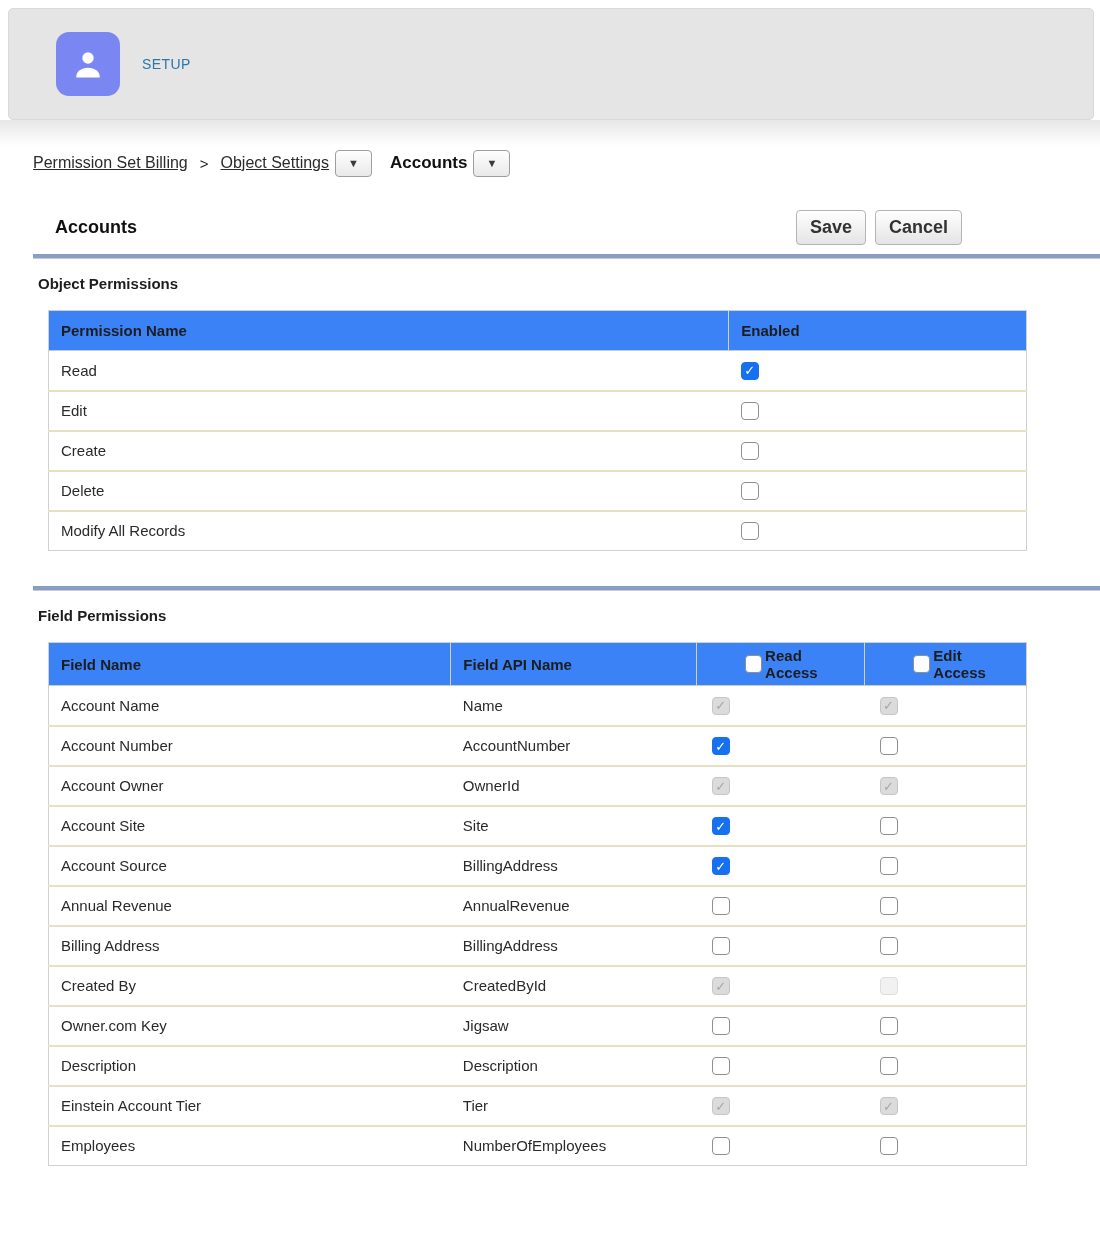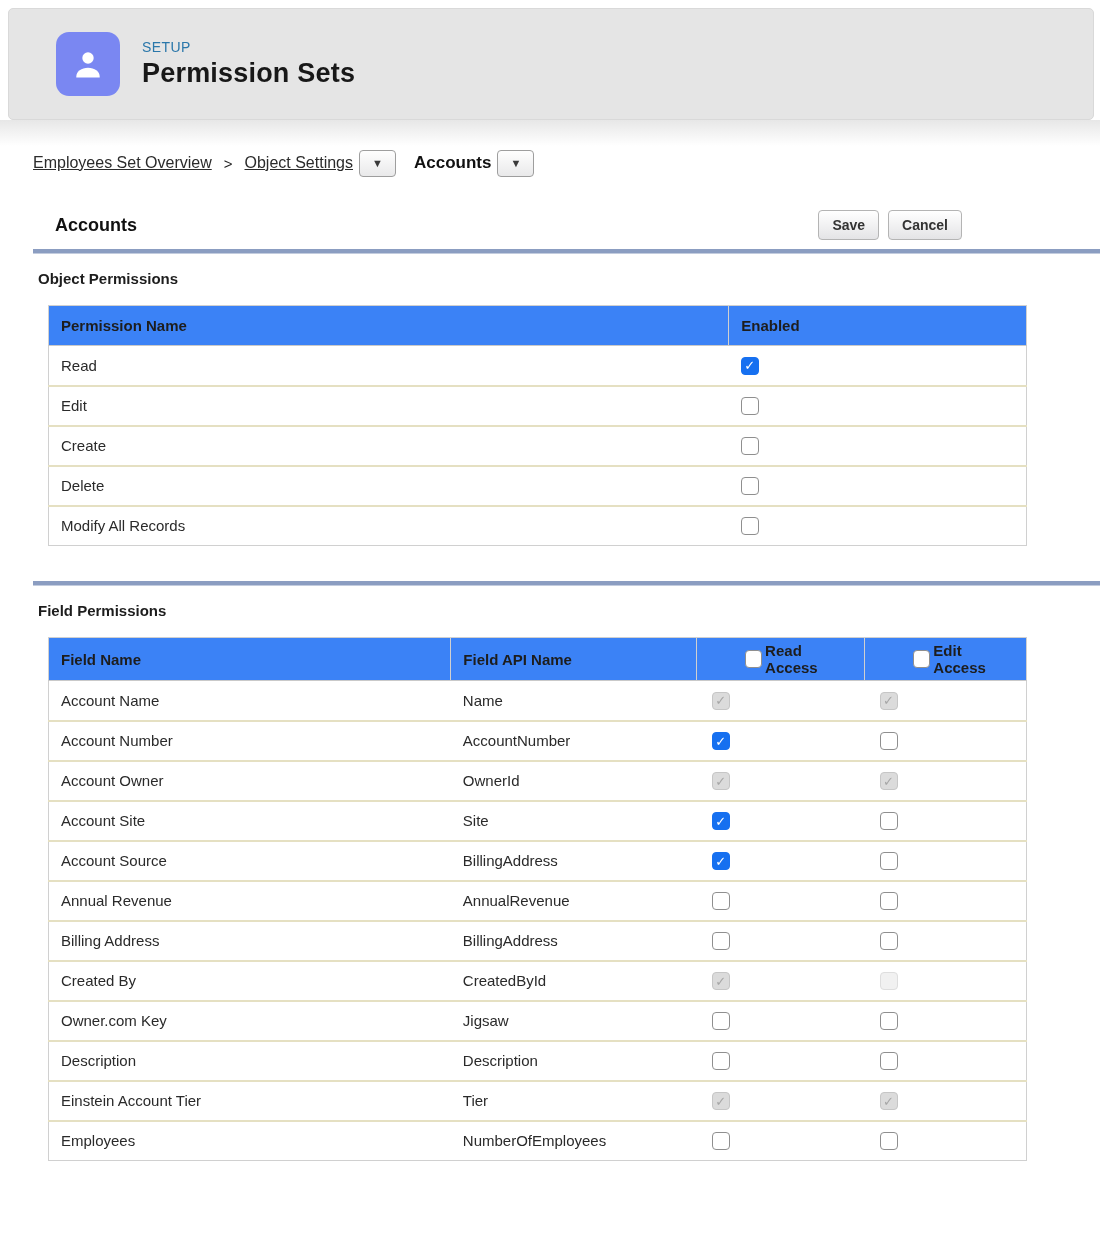--- a/index.html
+++ b/index.html
@@ -24,21 +24,21 @@
   .dd-btn { display:inline-flex; align-items:center; justify-content:center;
             width:37px; height:27px; margin-left:6px; border:1px solid #9e9e9e; border-radius:4px;
             background:linear-gradient(#fefefe,#e9e9ea); cursor:pointer; }
   .dd-btn .tri { font-size:11px; color:#3a3a3a; line-height:1; }
   .crumb-current { font-size:17px; font-weight:700; color:#111; margin-left:18px; }
 
   
   .page-head { margin:32px 138px 0 55px; display:flex; align-items:center; justify-content:space-between; }
   .page-title { font-size:18px; font-weight:700; color:#111; }
   .btn-row { display:flex; gap:9px; }
-  .sf-btn { font-family:inherit; font-size:14px; font-weight:700; color:#333;
+  .sf-btn { font-family:inherit; font-size:18px; font-weight:700; color:#333;
             padding:6px 13px; border:1px solid #b4b4b4; border-radius:4px;
             background:linear-gradient(#ffffff,#e4e4e6); cursor:pointer; }
 
   
   .section-bar { margin-left:33px; width:1067px; height:5px; background:#8b9dc1;
                  border-bottom:1px solid #c3ccde; }
   .bar-1 { margin-top:9px; }
   .bar-2 { margin-top:35px; }
 
   .section-heading { margin:16px 0 0 38px; font-size:15px; font-weight:700; color:#1d1d1d; }
@@ -73,27 +73,26 @@
 
 <div class="setup-card">
   <div class="setup-icon">
     <svg width="38" height="38" viewBox="0 0 24 24" fill="#ffffff" aria-hidden="true">
       <circle cx="12" cy="8.2" r="3.6"></circle>
       <path d="M4.6 20c0-3.2 3.3-5.6 7.4-5.6s7.4 2.4 7.4 5.6v.6H4.6z"></path>
     </svg>
   </div>
   <div class="setup-text">
     <div class="setup-eyebrow">SETUP</div>
-    <div class="setup-title">Permission Sets</div>
   </div>
 </div>
 <div class="header-shadow"></div>
 
 <div class="breadcrumb">
-  <a class="crumb-link">Employees Set Overview</a>
+  <a class="crumb-link">Permission Set Billing</a>
   <span class="crumb-sep">&gt;</span>
   <a class="crumb-link">Object Settings</a>
   <span class="dd-btn">
     <span class="tri">▼</span>
   </span>
   <span class="crumb-current">Accounts</span>
   <span class="dd-btn">
     <span class="tri">▼</span>
   </span>
 </div>

